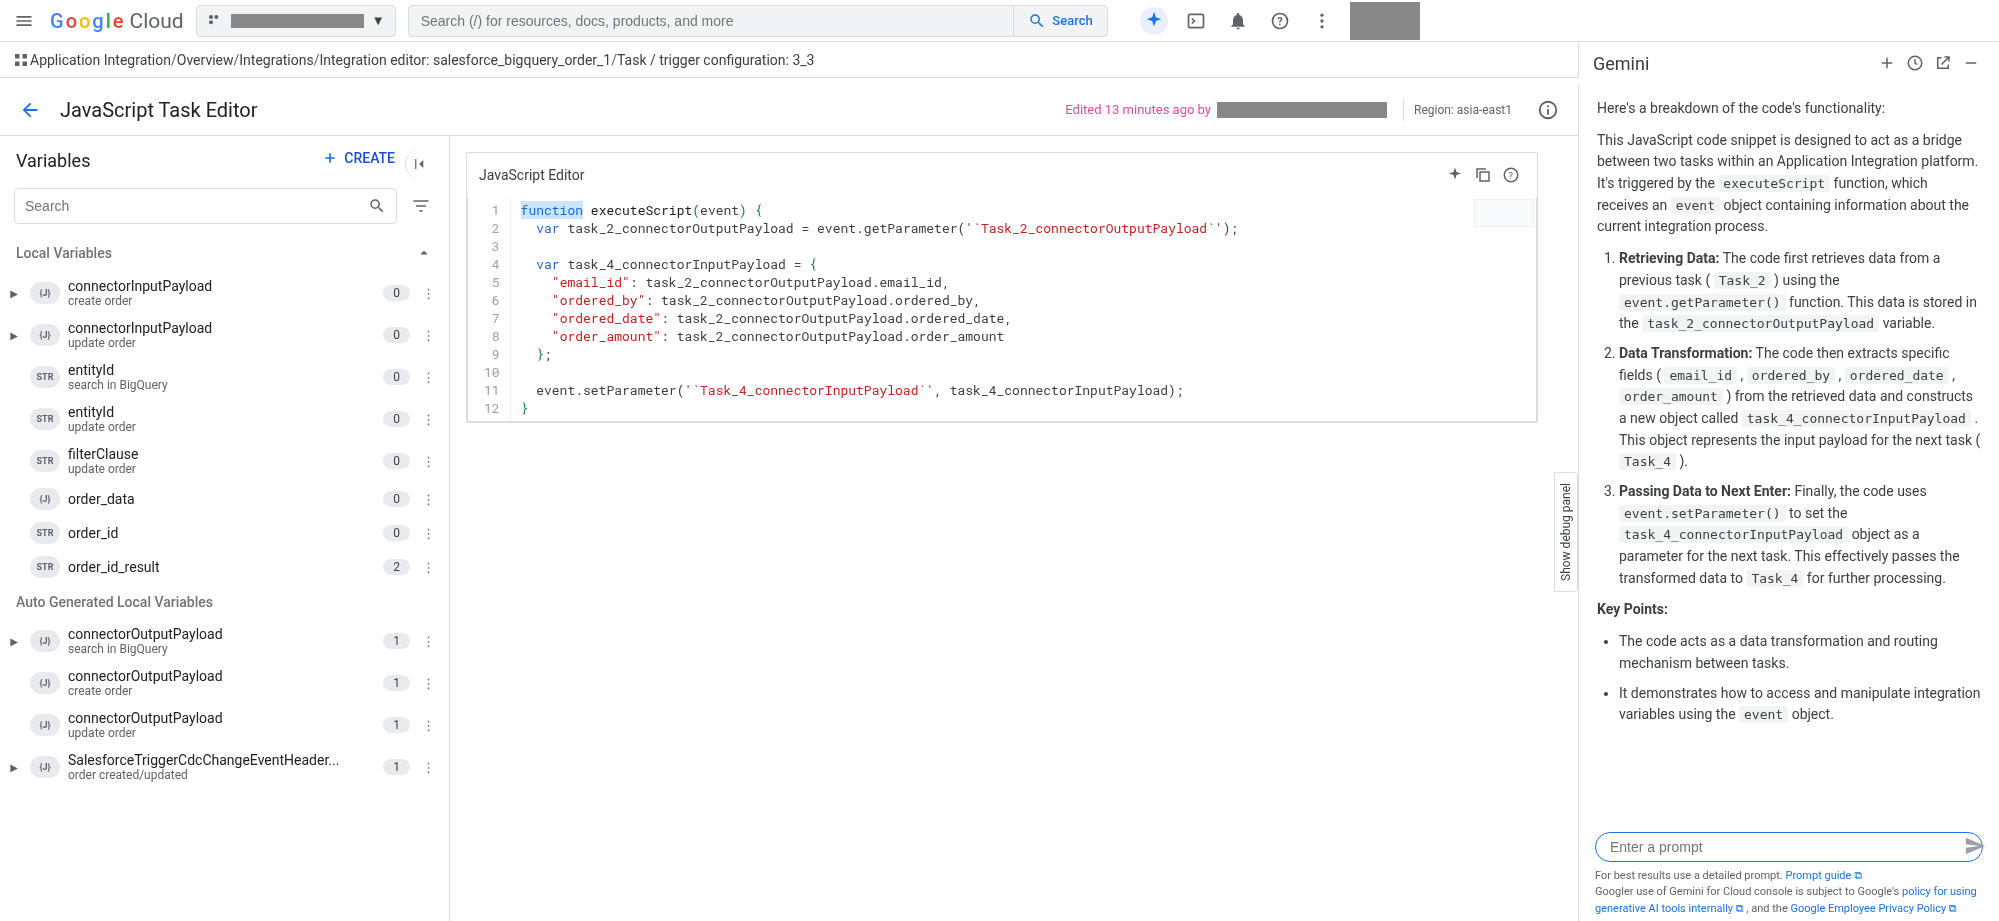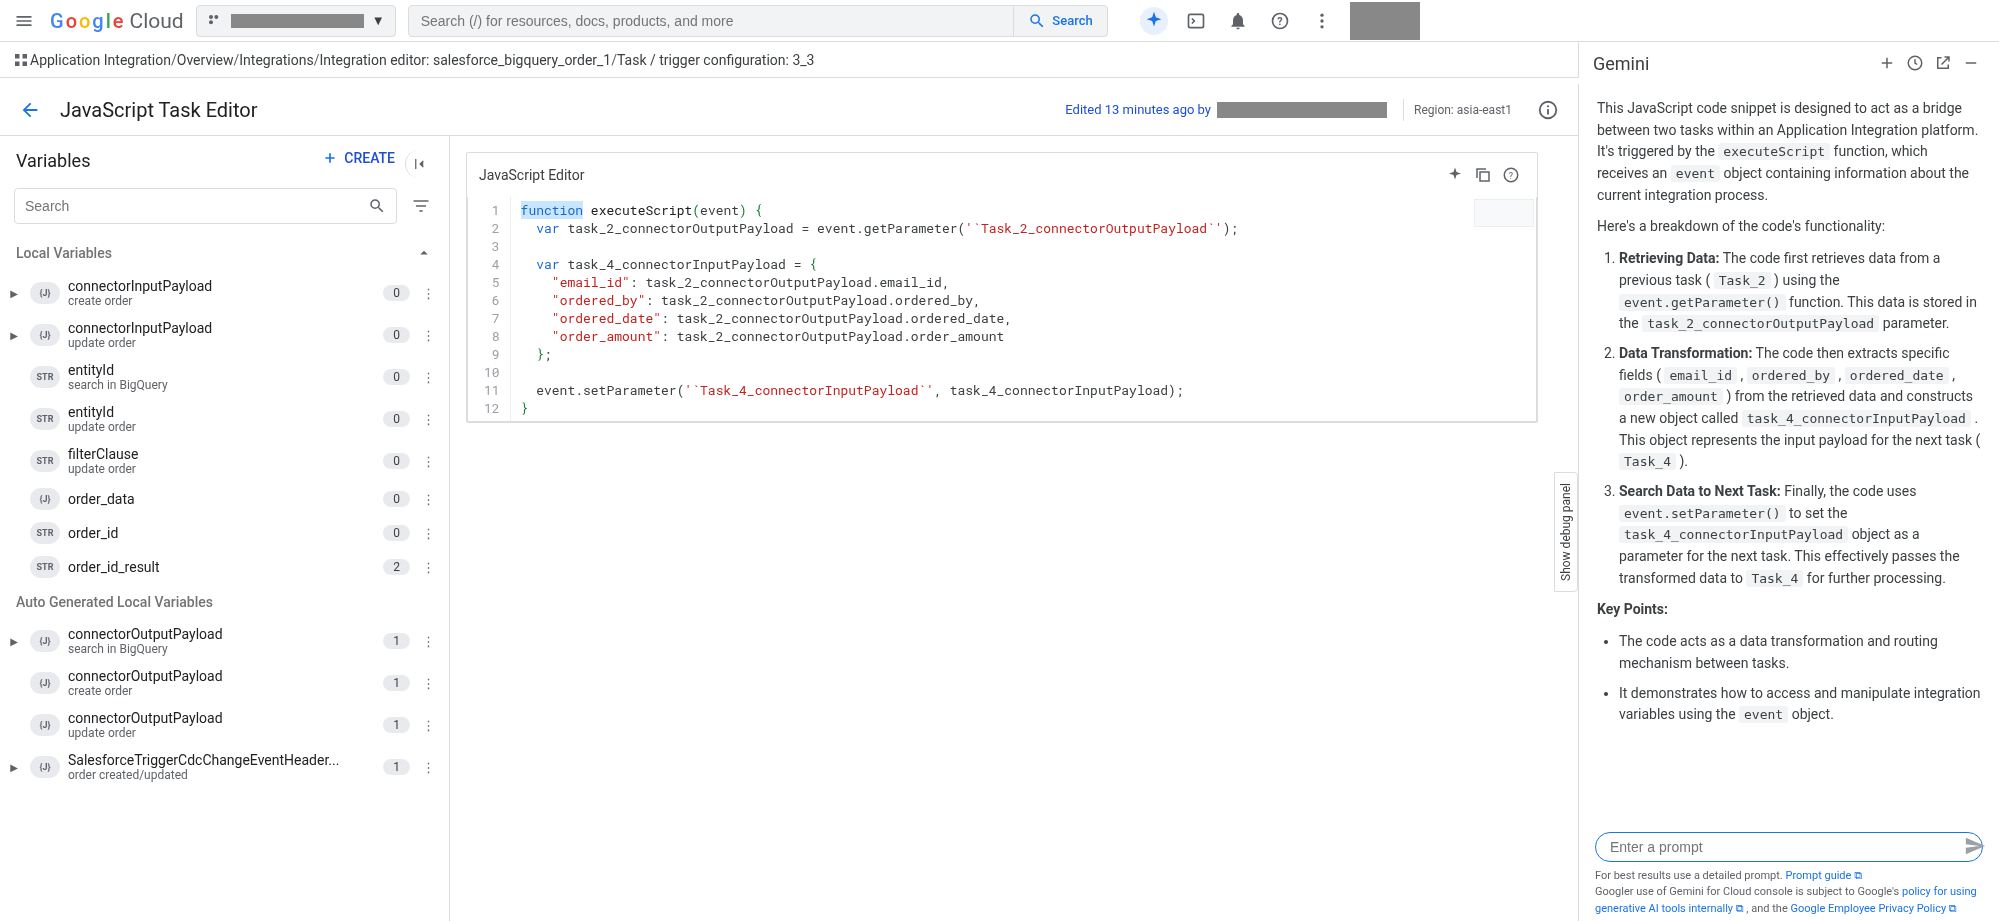--- a/index.html
+++ b/index.html
@@ -26,21 +26,21 @@
 
 
 .main-layout { display: flex; height: calc(921px - 78px); }
 .editor-area { flex: 1; display: flex; flex-direction: column; border-right: 1px solid #dadce0; }
 .gemini-panel { width: 420px; display: flex; flex-direction: column; }
 
 
 .title-bar { display: flex; align-items: center; height: 52px; padding: 0 16px; border-bottom: 1px solid #dadce0; }
 .back-btn { margin-right: 16px; color: #1a73e8; }
 .title { font-size: 20px; color: #202124; flex: 1; }
-.edited-by { font-size: 13px; color: #1d4ed8; display: flex; align-items: center; gap: 6px; }
+.edited-by { font-size: 13px; color: #ec4899; display: flex; align-items: center; gap: 6px; }
 .edited-redact { width: 170px; height: 16px; background: #888; }
 .region-box { margin-left: 16px; padding: 4px 10px; font-size: 12px; color: #5f6368; border-left: 1px solid #dadce0; }
 .info-icon { margin-left: 12px; }
 
 
 .body-split { display: flex; flex: 1; overflow: hidden; }
 .vars-panel { width: 450px; border-right: 1px solid #dadce0; display: flex; flex-direction: column; background: #fff; }
 .code-panel { flex: 1; display: flex; }
 
 
@@ -445,28 +445,28 @@
           </div>
           </div>
         </div>
         <div class="debug-tab">Show debug panel</div>
       </div>
     </div>
   </div>
 
   <div class="gemini-panel">
     <div class="gemini-body">
+      <p>Here's a breakdown of the code's functionality:</p>
       <p>
         <span>This JavaScript code snippet is designed to act as a bridge between two tasks within an Application Integration platform. It's triggered by the </span><span class="code-chip">executeScript</span><span> function, which receives an </span><span class="code-chip">event</span><span> object containing information about the current integration process.</span>
       </p>
-      <p>Here's a breakdown of the code's functionality:</p>
       <ol>
-        <li><b>Retrieving Data:</b><span> The code first retrieves data from a previous task ( </span><span class="code-chip">Task_2</span><span> ) using the </span><span class="code-chip">event.getParameter()</span><span> function. This data is stored in the </span><span class="code-chip">task_2_connectorOutputPayload</span><span> parameter.</span></li>
+        <li><b>Retrieving Data:</b><span> The code first retrieves data from a previous task ( </span><span class="code-chip">Task_2</span><span> ) using the </span><span class="code-chip">event.getParameter()</span><span> function. This data is stored in the </span><span class="code-chip">task_2_connectorOutputPayload</span><span> variable.</span></li>
         <li><b>Data Transformation:</b><span> The code then extracts specific fields ( </span><span class="code-chip">email_id</span><span> , </span><span class="code-chip">ordered_by</span><span> , </span><span class="code-chip">ordered_date</span><span> , </span><span class="code-chip">order_amount</span><span> ) from the retrieved data and constructs a new object called </span><span class="code-chip">task_4_connectorInputPayload</span><span> . This object represents the input payload for the next task ( </span><span class="code-chip">Task_4</span><span> ).</span></li>
-        <li><b>Search Data to Next Task:</b><span> Finally, the code uses </span><span class="code-chip">event.setParameter()</span><span> to set the </span><span class="code-chip">task_4_connectorInputPayload</span><span> object as a parameter for the next task. This effectively passes the transformed data to </span><span class="code-chip">Task_4</span><span> for further processing.</span></li>
+        <li><b>Passing Data to Next Enter:</b><span> Finally, the code uses </span><span class="code-chip">event.setParameter()</span><span> to set the </span><span class="code-chip">task_4_connectorInputPayload</span><span> object as a parameter for the next task. This effectively passes the transformed data to </span><span class="code-chip">Task_4</span><span> for further processing.</span></li>
       </ol>
       <p><b>Key Points:</b></p>
       <ul>
         <li>The code acts as a data transformation and routing mechanism between tasks.</li>
         <li><span>It demonstrates how to access and manipulate integration variables using the </span><span class="code-chip">event</span><span> object.</span></li>
       </ul>
     </div>
     <div class="gemini-footer">
       <div class="prompt-box">
         <input placeholder="Enter a prompt" style="">

